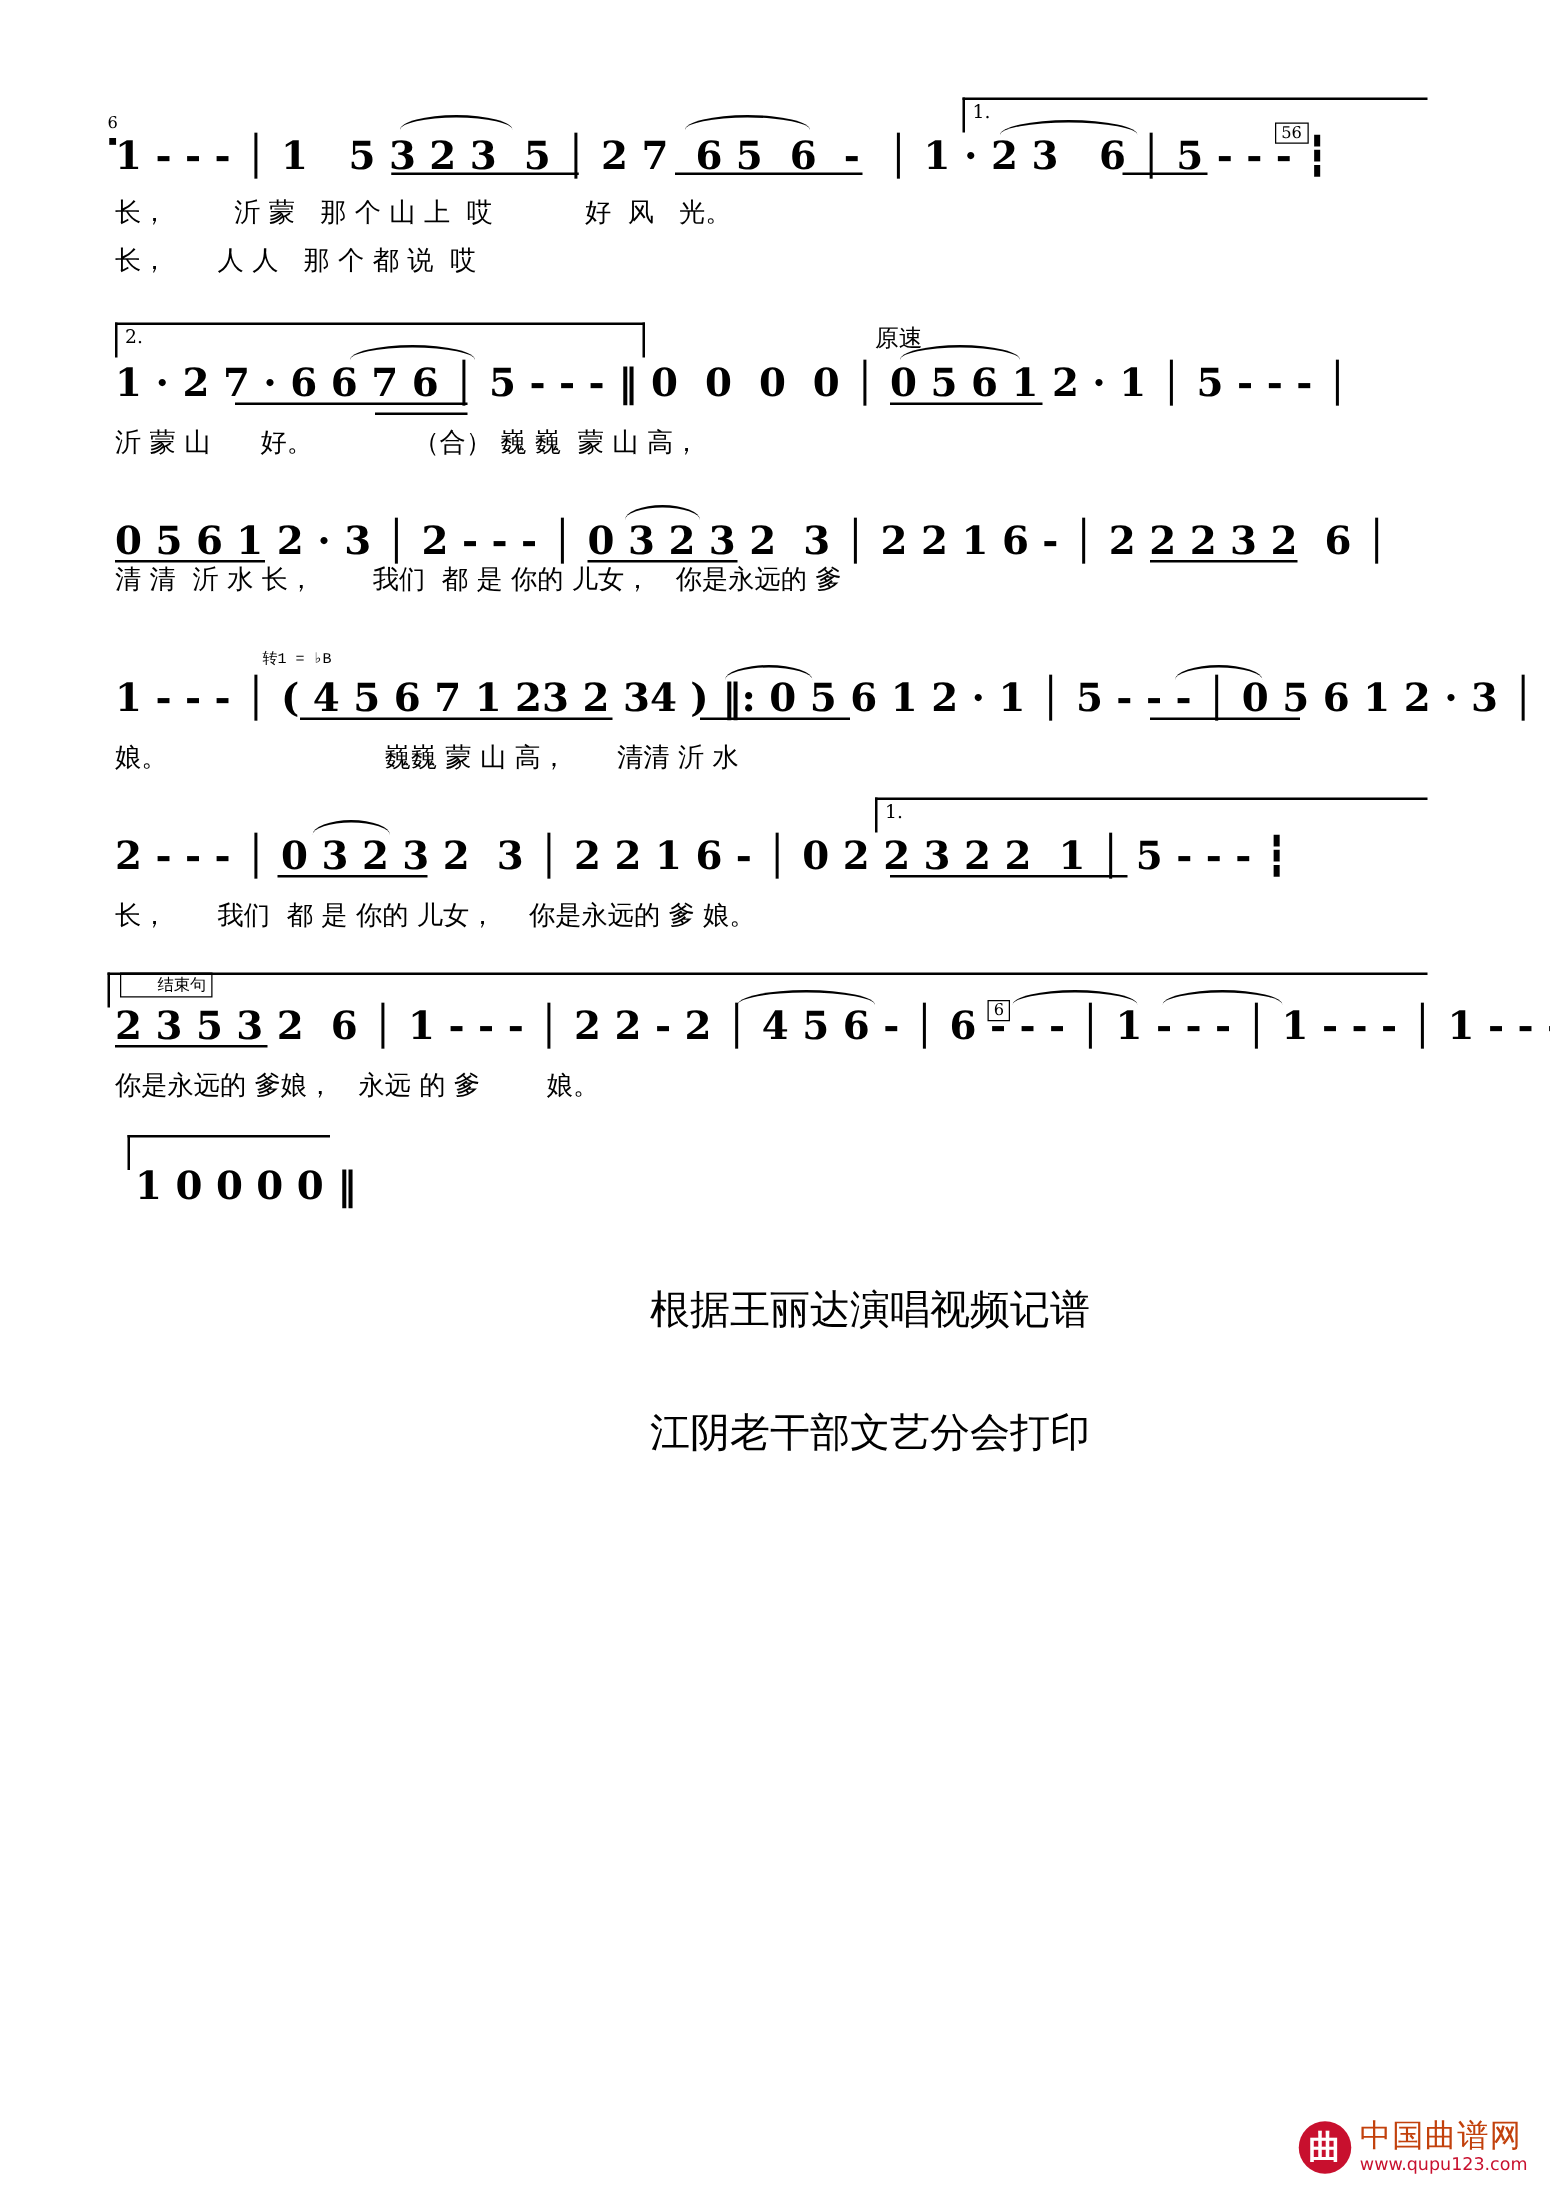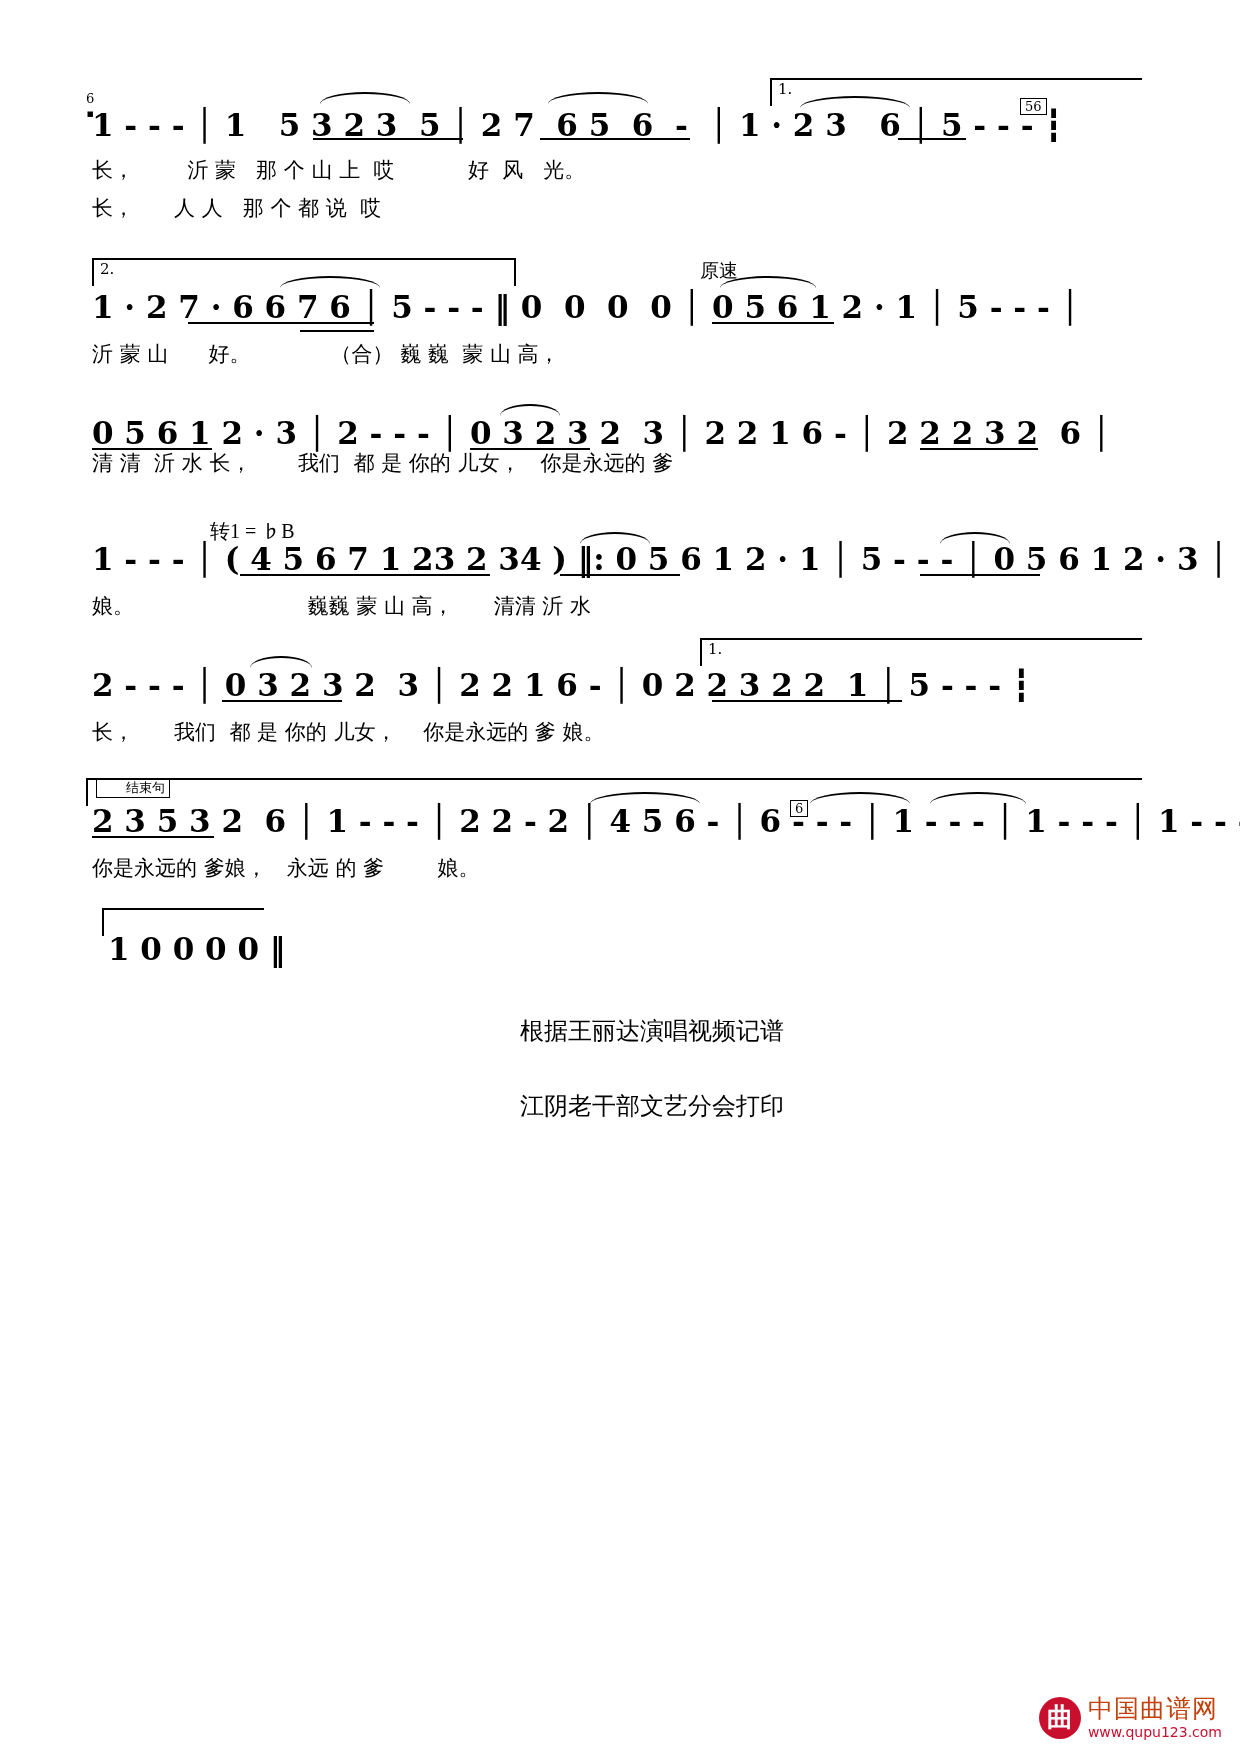--- a/index.html
+++ b/index.html
@@ -63,39 +63,39 @@
 
   
 
   .marker {
     position:absolute;
     font-family:"DejaVu Sans", sans-serif;
     font-size:19px;
   }
   .keychange {
     position:absolute;
-    font-family:Liberation Serif, serif;
-    font-size:20px;
+    font-family:Liberation Mono, monospace;
+    font-size:12px;
     white-space:pre;
   }
 
   
   .pickup {
     position:absolute;
     font-family:"DejaVu Serif", serif;
     font-size:13px;
     line-height:1.05;
     text-align:center;
   }
 
   
   .credits {
     position:absolute;
-    font-family:Liberation Sans, sans-serif;
-    font-size:24px;
+    font-family:Liberation Mono, monospace;
+    font-size:32px;
     line-height:1.55;
     white-space:pre-line;
   }
 
   
   .watermark { position:absolute; right:18px; bottom:14px; display:flex; align-items:center; }
   .wm-logo {
     width:42px; height:42px; border-radius:50%;
     background:#c8102e; color:#fff;
     font-family:"DejaVu Serif", serif; font-size:26px; font-weight:700;

